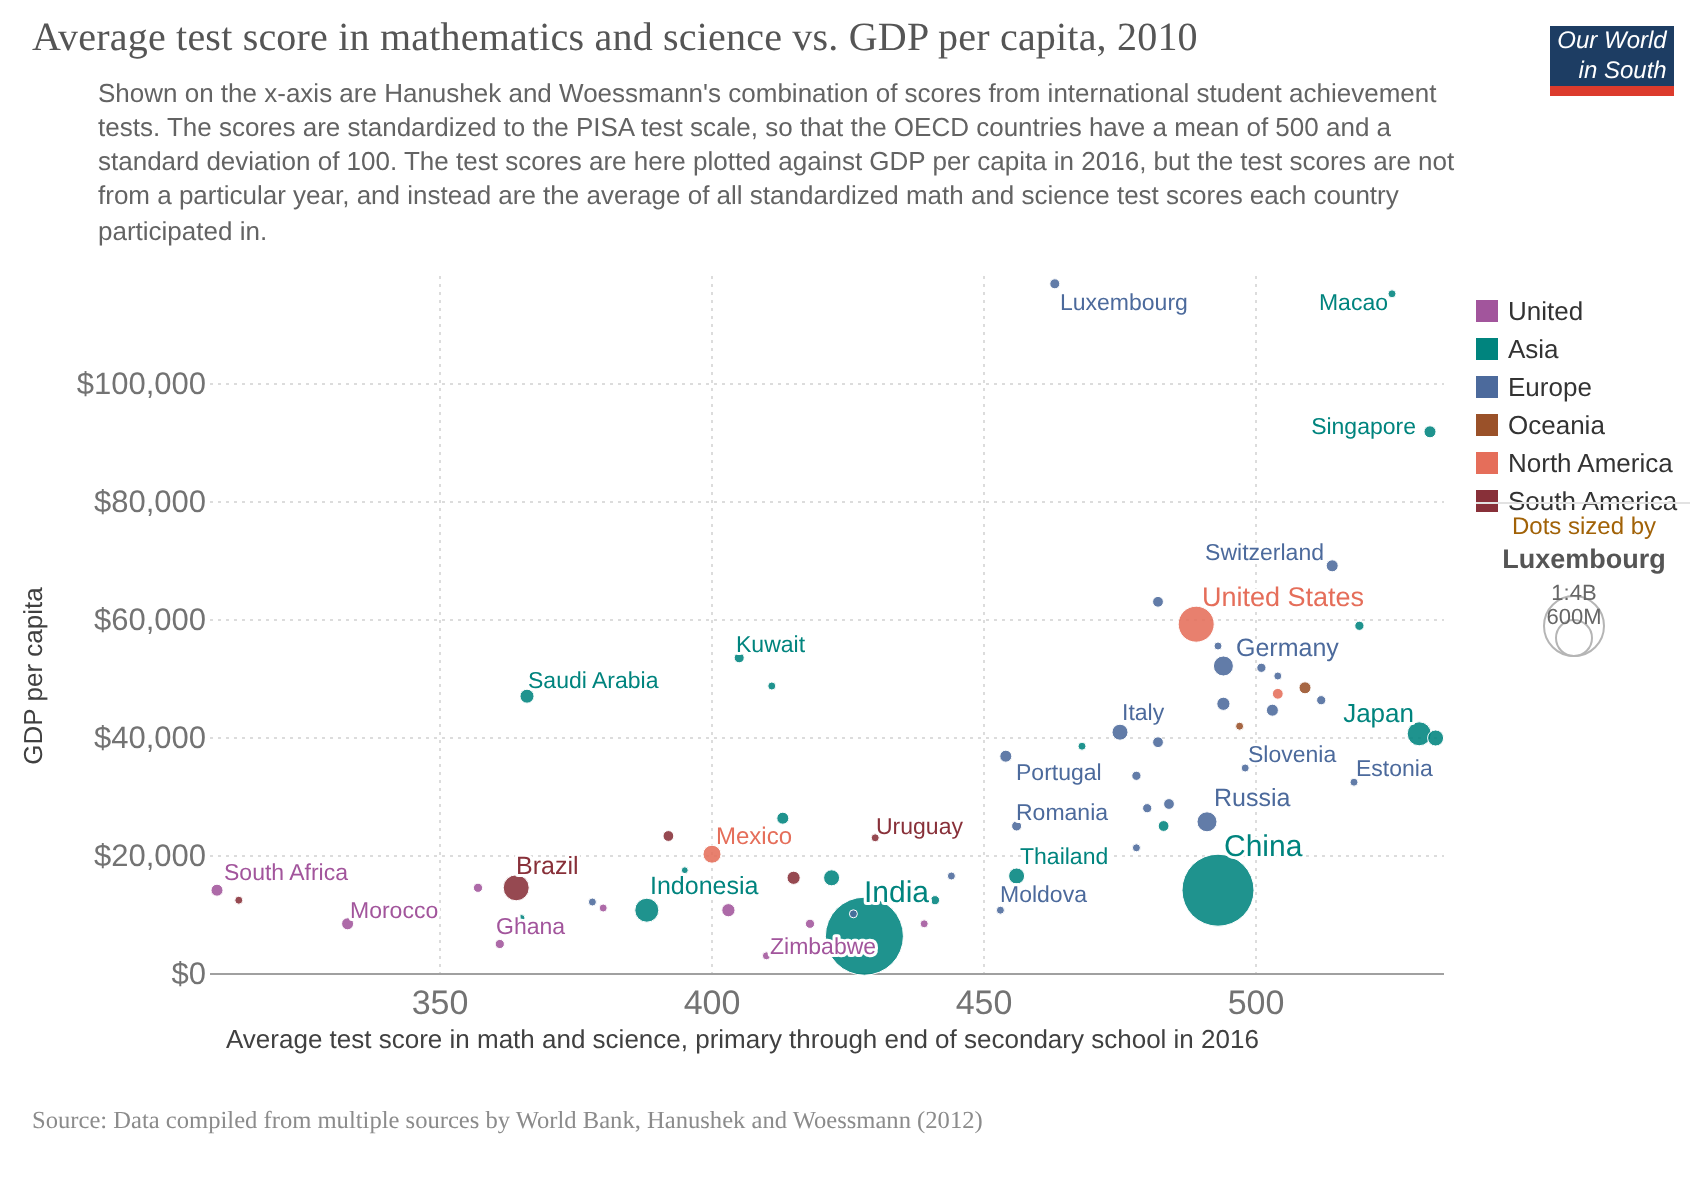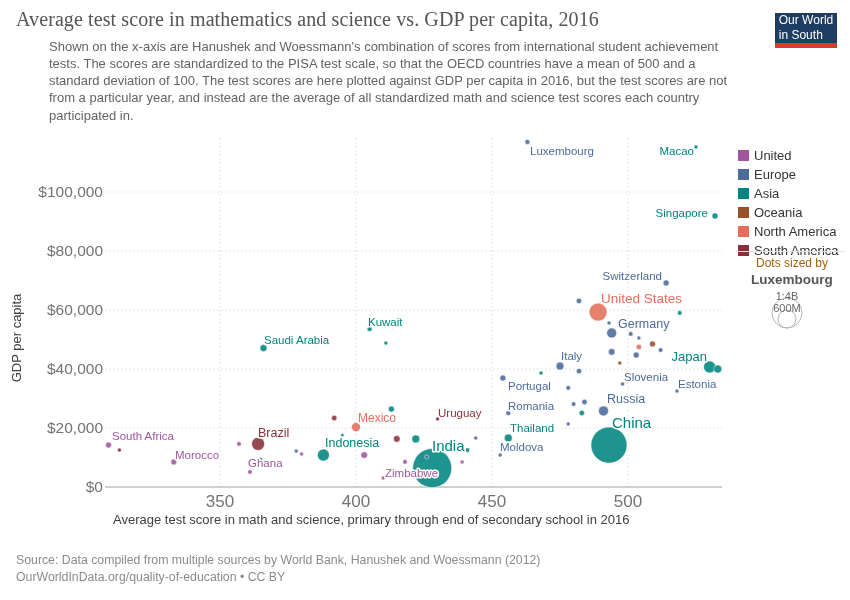--- a/index.html
+++ b/index.html
@@ -3,35 +3,35 @@
 <meta charset="utf-8">
 <style>
   html,body{margin:0;padding:0;background:#fff;}
   #app{position:relative;width:850px;height:600px;background:#fff;overflow:hidden;
        font-family:"Liberation Sans",sans-serif;}
   .title{position:absolute;left:16px;top:8px;width:740px;
          font-family:"Liberation Serif",serif;font-size:20px;color:#555;letter-spacing:.1px;}
   .subtitle{position:absolute;left:16px;top:38px;width:700px;font-size:13px;line-height:1.32;color:#636363;margin-left:33px;}
   .logo{position:absolute;left:775px;top:13px;width:62px;height:30px;background:#1d3d63;
         border-bottom:5px solid #dc3b2c;color:#fff;font-size:12px;line-height:1.25;
-        display:flex;align-items:center;justify-content:center;text-align:left;cursor:pointer;}
+        display:flex;align-items:center;justify-content:center;text-align:right;cursor:pointer;font-style:italic;}
   .legend{position:absolute;left:738px;top:146px;width:108px;}
   .legend-row{display:flex;align-items:center;height:19px;cursor:pointer;}
   .swatch{width:11px;height:11px;margin-right:5px;flex:0 0 auto;}
   .legend-label{font-size:13px;color:#333;white-space:nowrap;}
   .legend-divider{position:absolute;left:738px;top:251px;width:107px;height:0;border-top:1px solid #e2e2e2;}
   .size-legend{position:absolute;left:738px;top:260px;width:108px;text-align:center;}
   svg{position:absolute;left:0;top:0;}
   .tick{font-size:15.5px;fill:#737373;font-family:"Liberation Sans",sans-serif;}
   .xtick{font-size:17px;fill:#737373;font-family:"Liberation Sans",sans-serif;}
   .axt{font-size:13px;fill:#404040;font-family:"Liberation Sans",sans-serif;}
   .clabel{font-family:"Liberation Sans",sans-serif;paint-order:stroke;stroke:#ffffff;stroke-width:3px;
           stroke-linejoin:round;}
   .slg-txt{font-size:11px;fill:#666;font-family:"Liberation Sans",sans-serif;}
-  .footer{position:absolute;left:16px;top:552px;font-size:12.3px;line-height:17px;color:#8b8b8b;}
+  .footer{position:absolute;left:16px;top:552px;font-size:12.3px;line-height:17px;color:#8b8b8b;font-family:Liberation Serif, serif;}
   .footer .lnk{cursor:pointer;}
 </style>
 </head>
 <body>
 
 <div id="app">
 
   <svg id="chart-svg" width="850" height="600" viewBox="0 0 850 600">
       <text class="tick" x="103" y="492" text-anchor="end">$0</text>
       <line x1="105" x2="722" y1="428" y2="428" stroke="#dcdcdc" stroke-width="1" stroke-dasharray="1.5,2.5"></line>
@@ -140,42 +140,42 @@
       <text class="clabel" x="112" y="440" text-anchor="start" font-size="11.5" fill="#a2559c">South Africa</text>
       <text class="clabel" x="175" y="459" text-anchor="start" font-size="11.5" fill="#a2559c">Morocco</text>
       <text class="clabel" x="248" y="467" text-anchor="start" font-size="11.5" fill="#a2559c">Ghana</text>
       <text class="clabel" x="325" y="447" text-anchor="start" font-size="12.5" fill="#00847e">Indonesia</text>
       <text class="clabel" x="432" y="451" text-anchor="start" font-size="15" fill="#00847e">India</text>
       <text class="clabel" x="385" y="477" text-anchor="start" font-size="11.5" fill="#a2559c">Zimbabwe</text>
       <text class="axt" x="113" y="524">Average test score in math and science, primary through end of secondary school in 2016</text>
       <text class="axt" transform="rotate(-90 21 338)" x="21" y="338" text-anchor="middle">GDP per capita</text>
     </svg>
 
-  <div class="title">Average test score in mathematics and science vs. GDP per capita, 2016</div>
+  <div class="title">Average test score in mathematics and science vs. GDP per capita, 2010</div>
   <div class="subtitle">Shown on the x-axis are Hanushek and Woessmann's combination of scores from international student achievement tests. The scores are standardized to the PISA test scale, so that the OECD countries have a mean of 500 and a standard deviation of 100. The test scores are here plotted against GDP per capita in 2016, but the test scores are not from a particular year, and instead are the average of all standardized math and science test scores each country participated in.</div>
 
   <div class="logo">
     <div>
       <span>Our World</span><br>
       <span>in South</span>
     </div>
   </div>
 
   <div class="legend" id="legend">
       <div class="legend-row">
         <span class="swatch" style="background: rgb(162, 85, 156);"></span>
         <span class="legend-label">United</span>
       </div>
       <div class="legend-row">
+        <span class="swatch" style="background: rgb(0, 132, 126);"></span>
+        <span class="legend-label">Asia</span>
+      </div>
+      <div class="legend-row">
         <span class="swatch" style="background: rgb(76, 106, 156);"></span>
         <span class="legend-label">Europe</span>
-      </div>
-      <div class="legend-row">
-        <span class="swatch" style="background: rgb(0, 132, 126);"></span>
-        <span class="legend-label">Asia</span>
       </div>
       <div class="legend-row">
         <span class="swatch" style="background: rgb(154, 81, 41);"></span>
         <span class="legend-label">Oceania</span>
       </div>
       <div class="legend-row">
         <span class="swatch" style="background: rgb(229, 110, 90);"></span>
         <span class="legend-label">North America</span>
       </div>
       <div class="legend-row">
@@ -191,16 +191,15 @@
       <circle cx="49" cy="59" r="9" fill="none" stroke="#b5b5b5" stroke-width="1"></circle>
       <text class="slg-txt" x="49" y="40" text-anchor="middle">1:4B</text>
       <text class="slg-txt" x="49" y="52" text-anchor="middle">600M</text>
     </svg>
     <div style="font-size:12px;color:#a16207;margin-top:-4px;">Dots sized by</div>
     <div style="font-size:13.5px;color:#555;font-weight:bold;margin-top:2px;">Luxembourg</div>
   </div>
 
   <div class="footer">
     <div>Source: Data compiled from multiple sources by World Bank, Hanushek and Woessmann (2012)</div>
-    <div class="lnk">OurWorldInData.org/quality-of-education • CC BY</div>
   </div>
 
 </div>
 
 </body></html>

